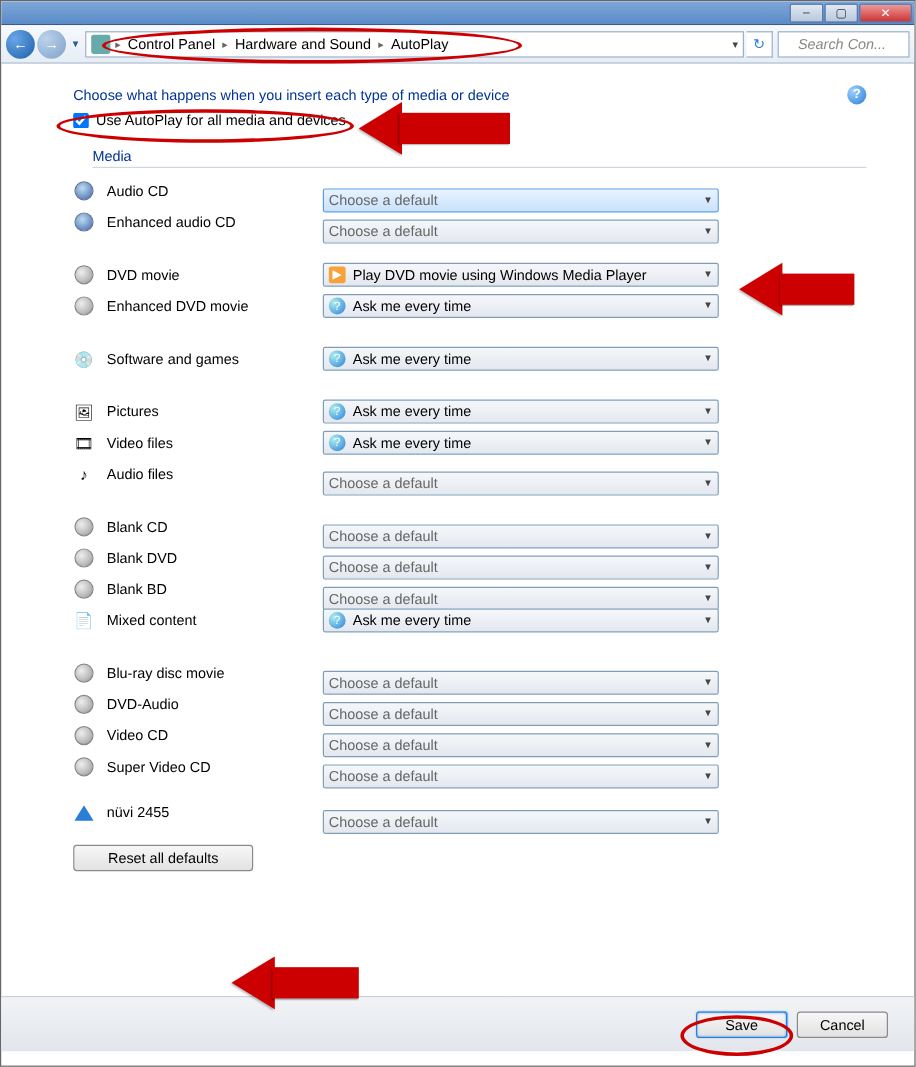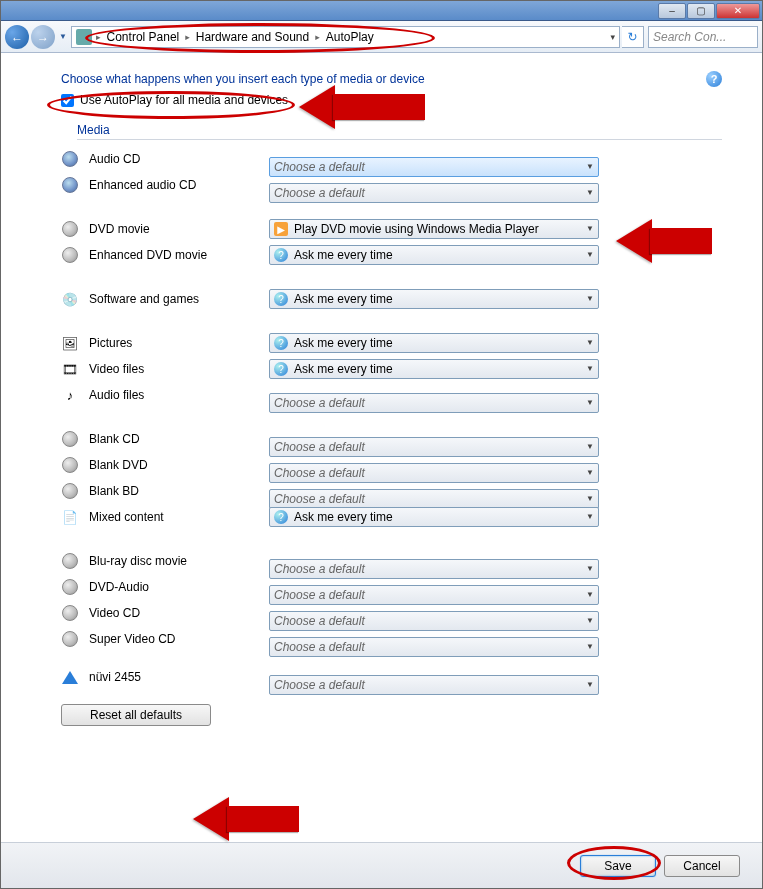--- a/index.html
+++ b/index.html
@@ -77,21 +77,21 @@
   .breadcrumb .sep { color:#666; font-size:9px; padding:0 2px;}
   .breadcrumb .crumb { padding:0 2px; color:#000;}
   .refresh {
     width:22px;height:22px;background:#fff;border:1px solid #9bb0c9;
     display:flex;align-items:center;justify-content:center;color:#2a7ed8;font-size:12px;
     border-left:none;
   }
   .searchbox {
     width: 110px; height:22px;
     background:#fff;border:1px solid #9bb0c9;
-    display:flex;align-items:center;padding:0 4px;
+    display:flex;align-items:center;padding:0 16px;
     color:#888;font-style:italic;
     margin-left:2px;
   }
   
   .content {
     position:absolute;
     top:52px; bottom:52px; left:0; right:0;
     padding: 18px 40px 10px 60px;
     overflow: hidden;
   }
@@ -134,21 +134,21 @@
     flex:0 0 330px;
     height:20px;
     background:linear-gradient(to bottom,#f5f7fa,#e3e8ef);
     border:1px solid #7f9db9;
     border-radius:2px;
     display:flex;align-items:center;
     padding:0 4px;
     color:#000;
     position:relative;
   }
-  .combo.default-text { color:#666;font-style:italic;margin-top:16px;}
+  .combo.default-text { color:#666;margin-top:16px;}
   .combo .arrow {
     position:absolute;right:4px;top:4px;
     color:#444;font-size:8px;
   }
   .combo .cicon {
     width:14px;height:14px;margin-right:6px;
     display:inline-flex;align-items:center;justify-content:center;
     font-size:10px;
   }
   .q-icon {
@@ -162,21 +162,21 @@
   .gap { height:18px; }
   .reset-btn {
     display:inline-flex;align-items:center;justify-content:center;
     height:22px;padding:0 28px;
     background:linear-gradient(to bottom,#f7f7f7,#e2e2e2);
     border:1px solid #8a8a8a;border-radius:3px;
     margin-top:14px;
   }
   
   .footer {
-    position:absolute;bottom:0;left:0;right:0;height:46px;
+    position:absolute;bottom:12px;left:0;right:0;height:46px;
     background:linear-gradient(to bottom,#f1f3f6,#e2e6ec);
     border-top:1px solid #c8cfd9;
     display:flex;align-items:center;justify-content:flex-end;
     padding-right:22px;gap:8px;
   }
   .footer .btn {
     height:22px;width:76px;
     background:linear-gradient(to bottom,#f7f7f7,#e2e2e2);
     border:1px solid #8a8a8a;border-radius:3px;
     display:flex;align-items:center;justify-content:center;

